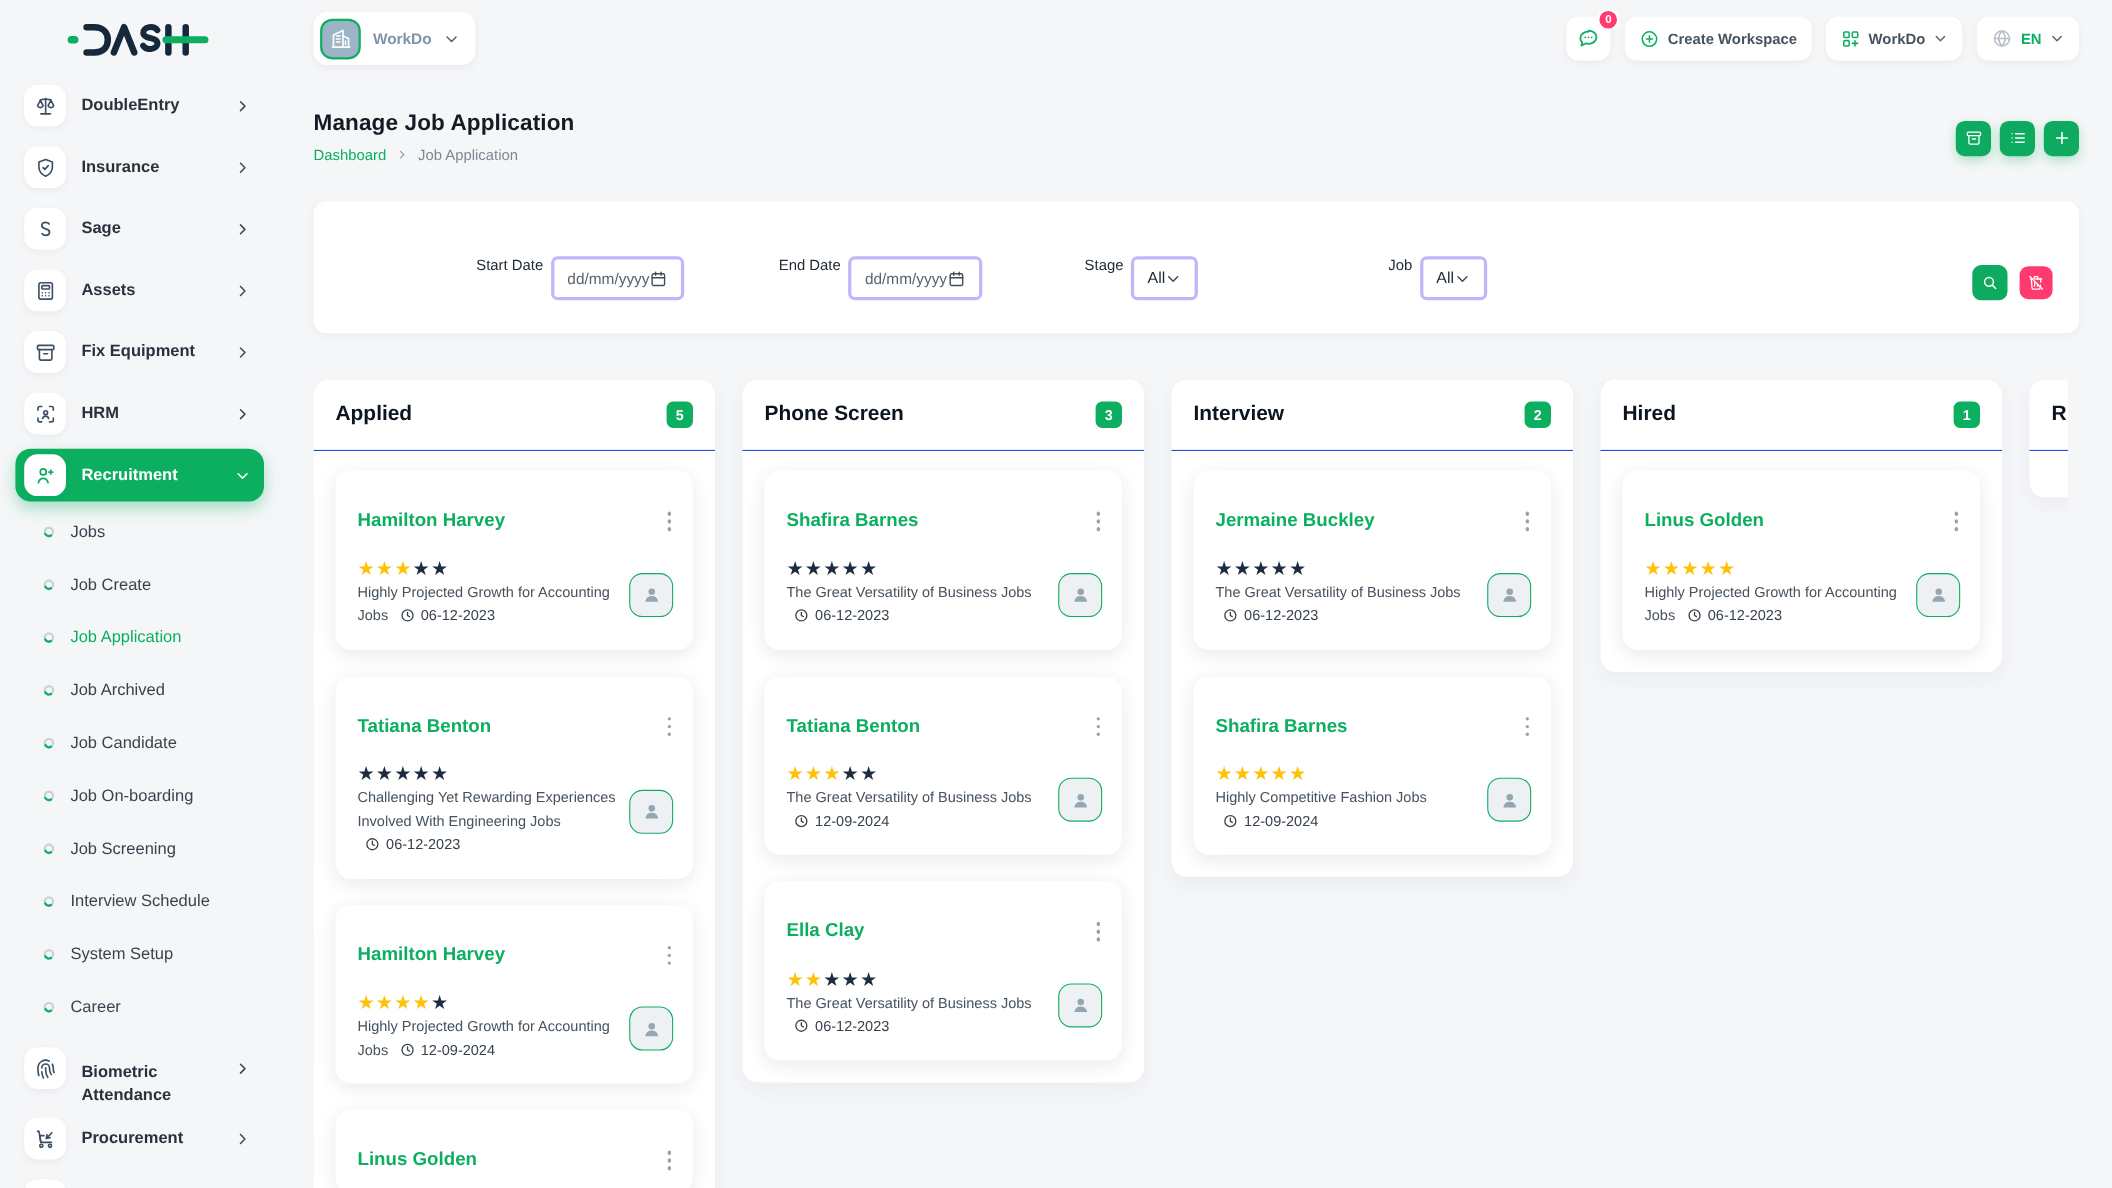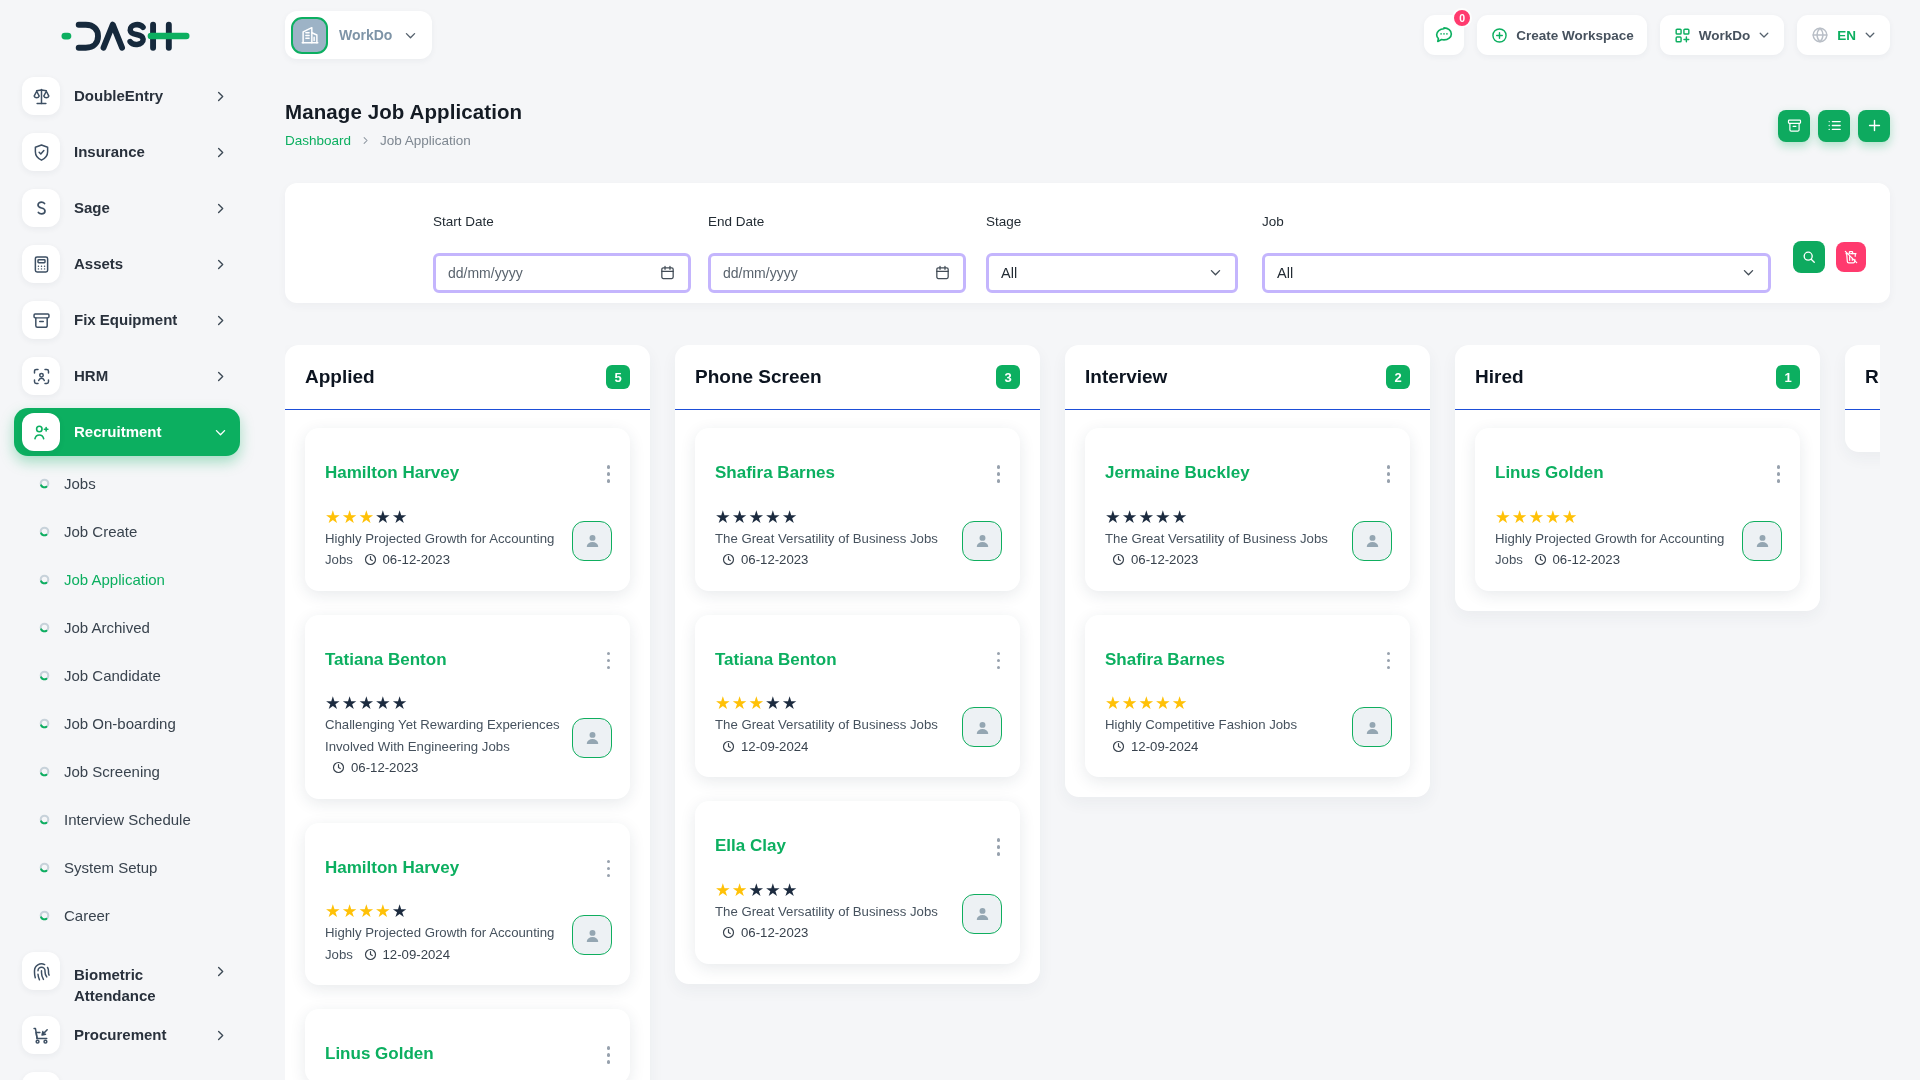--- a/index.html
+++ b/index.html
@@ -85,21 +85,21 @@
     display:flex; align-items:center; justify-content:center;
     box-shadow:0 4px 10px rgba(12,175,96,.3);
   }
 
   
   .filter-card {
     margin-top:35px; height:120px; background:#fff; border-radius:12px;
     box-shadow:0 3px 10px rgba(40,54,70,.04);
     display:flex; align-items:center; padding-left:148px;
   }
-  .f-field { display:flex; flex-direction:column; gap:24px; margin-top:20px; }
+  .f-field { display:flex; flex-direction:row; gap:7px; margin-top:20px; }
   .f-label { font-size:13.5px; font-weight:500; color:#232c34; }
   .ctl {
     height:40px; border:3px solid #c4b5fd; border-radius:6px; background:#fff;
     display:flex; align-items:center; justify-content:space-between; padding:0 12px;
     font-size:14px; color:#5a646e; cursor:pointer;
   }
   .ctl .ctl-ic { color:#434d57; display:flex; }
   .ctl.sel { color:#222b33; font-size:14.5px; }
   .w-date { width:258px; }
   .w-stage { width:252px; }

